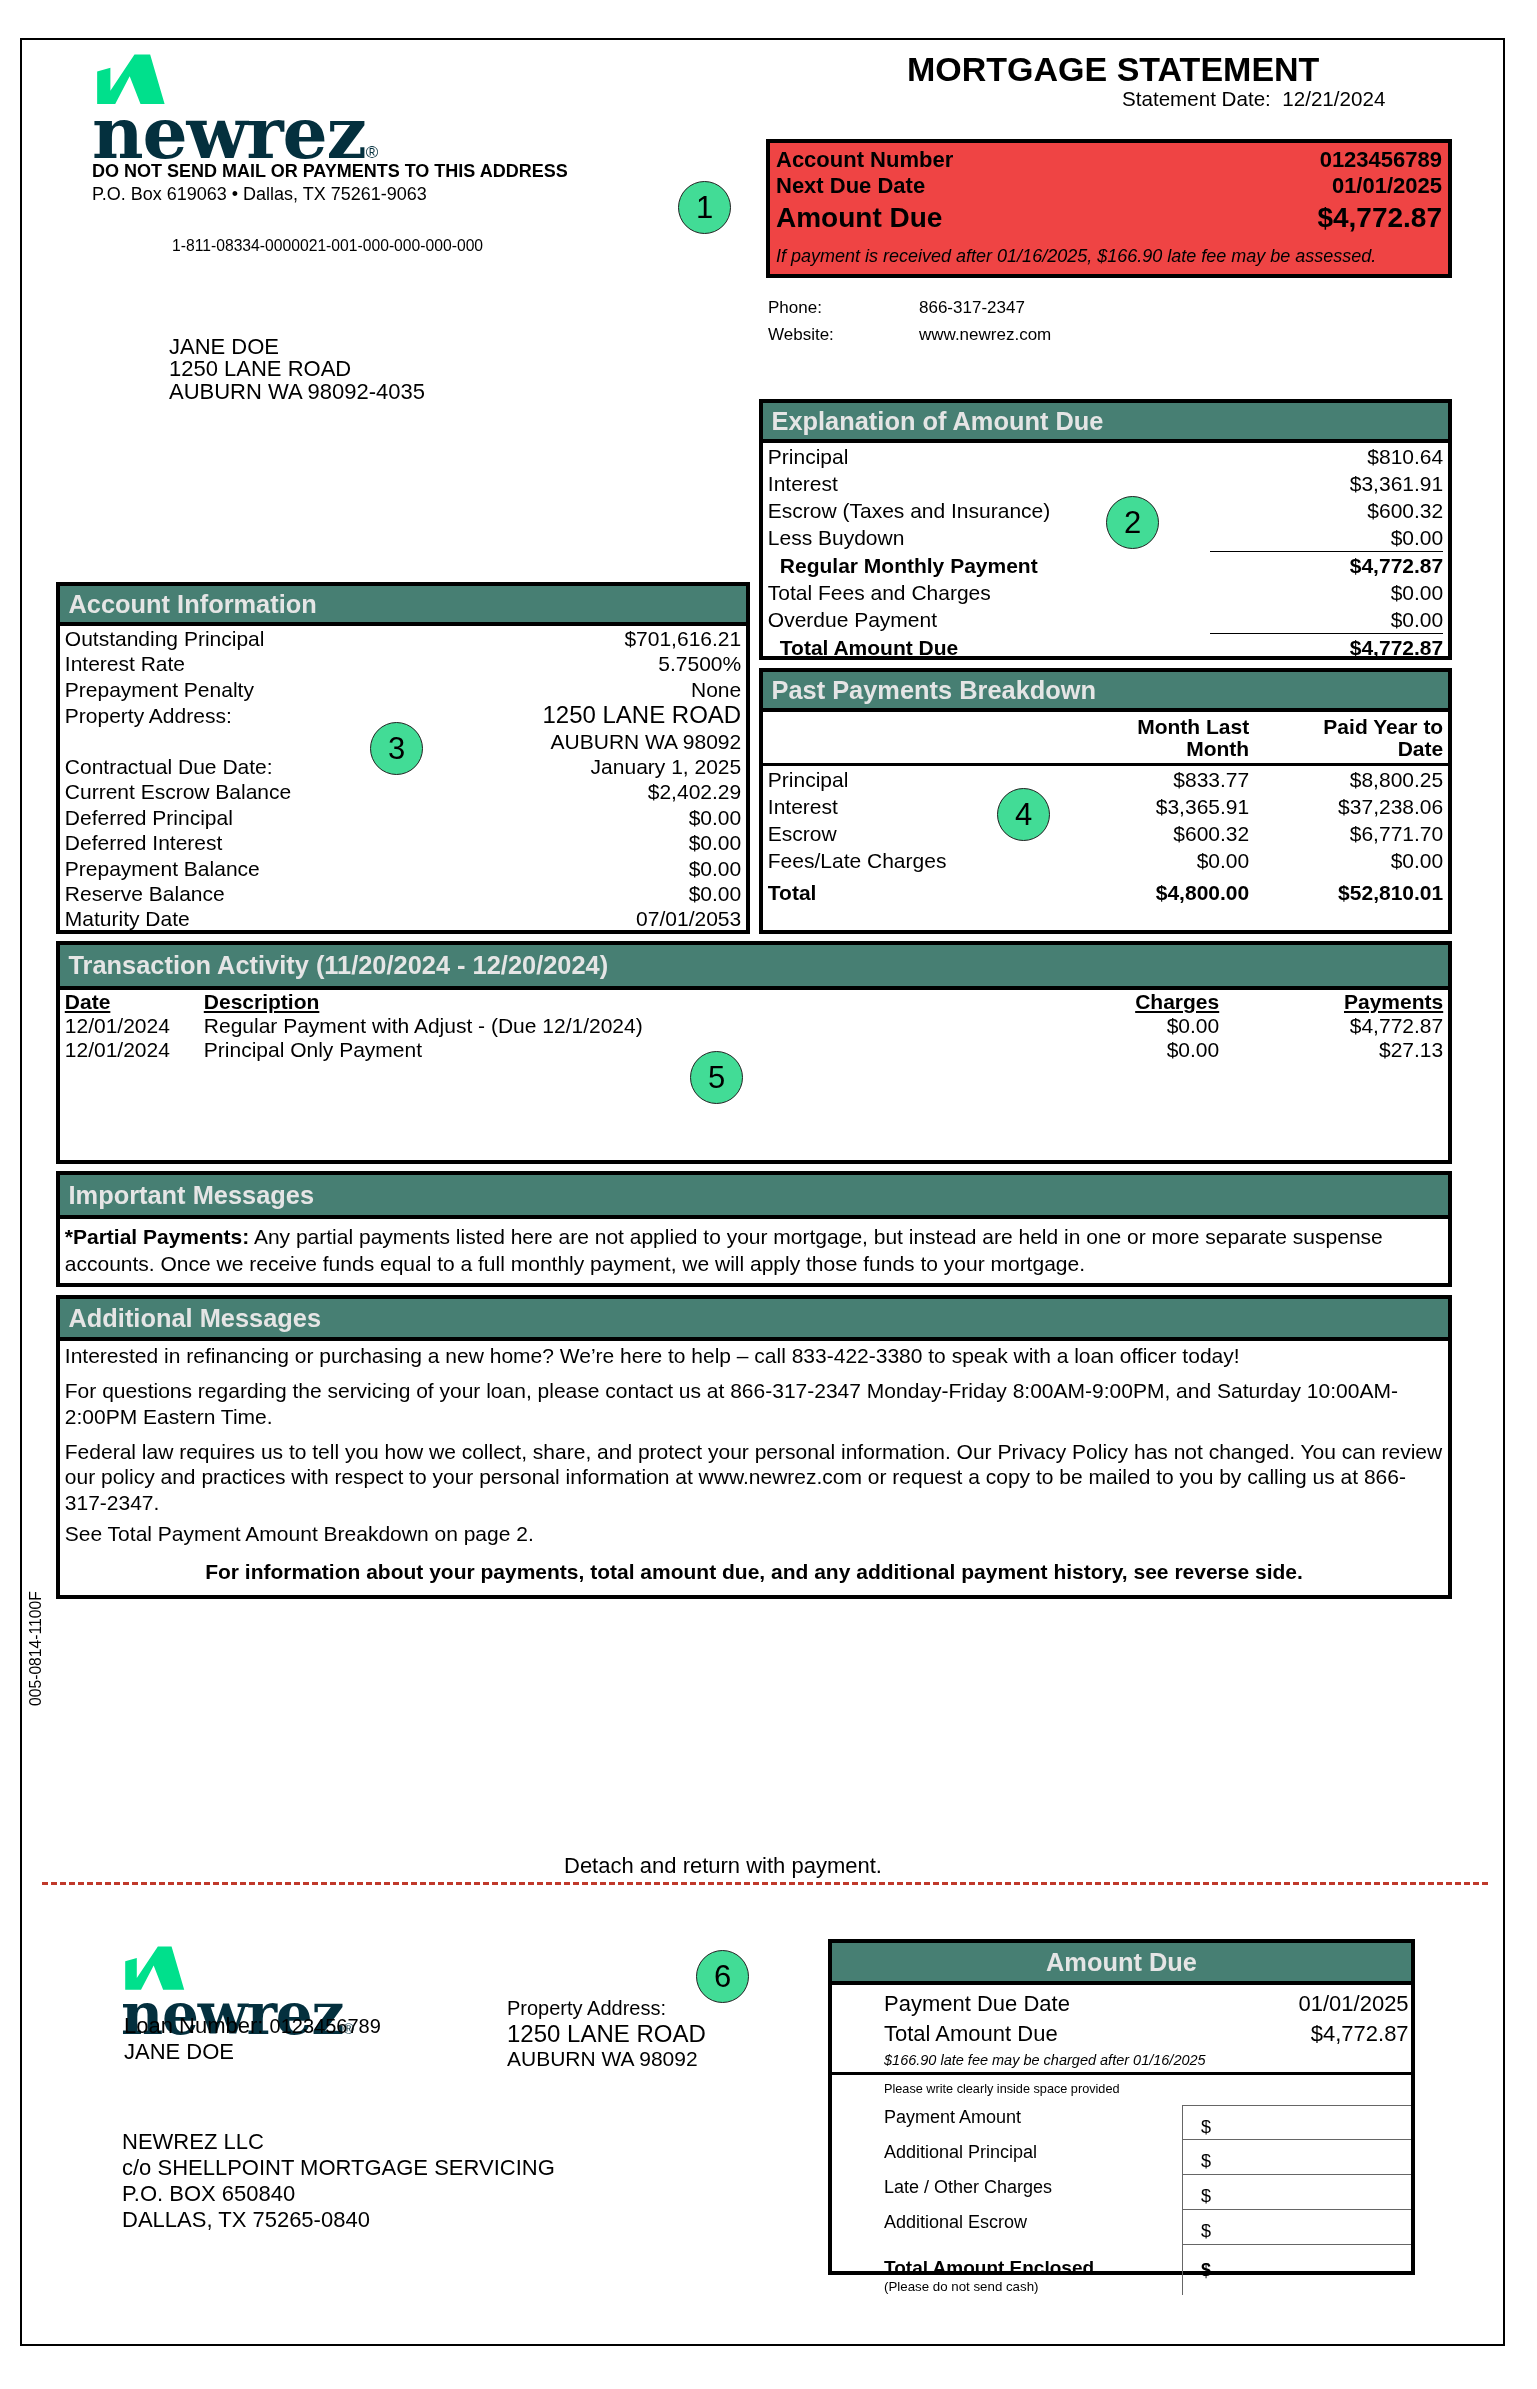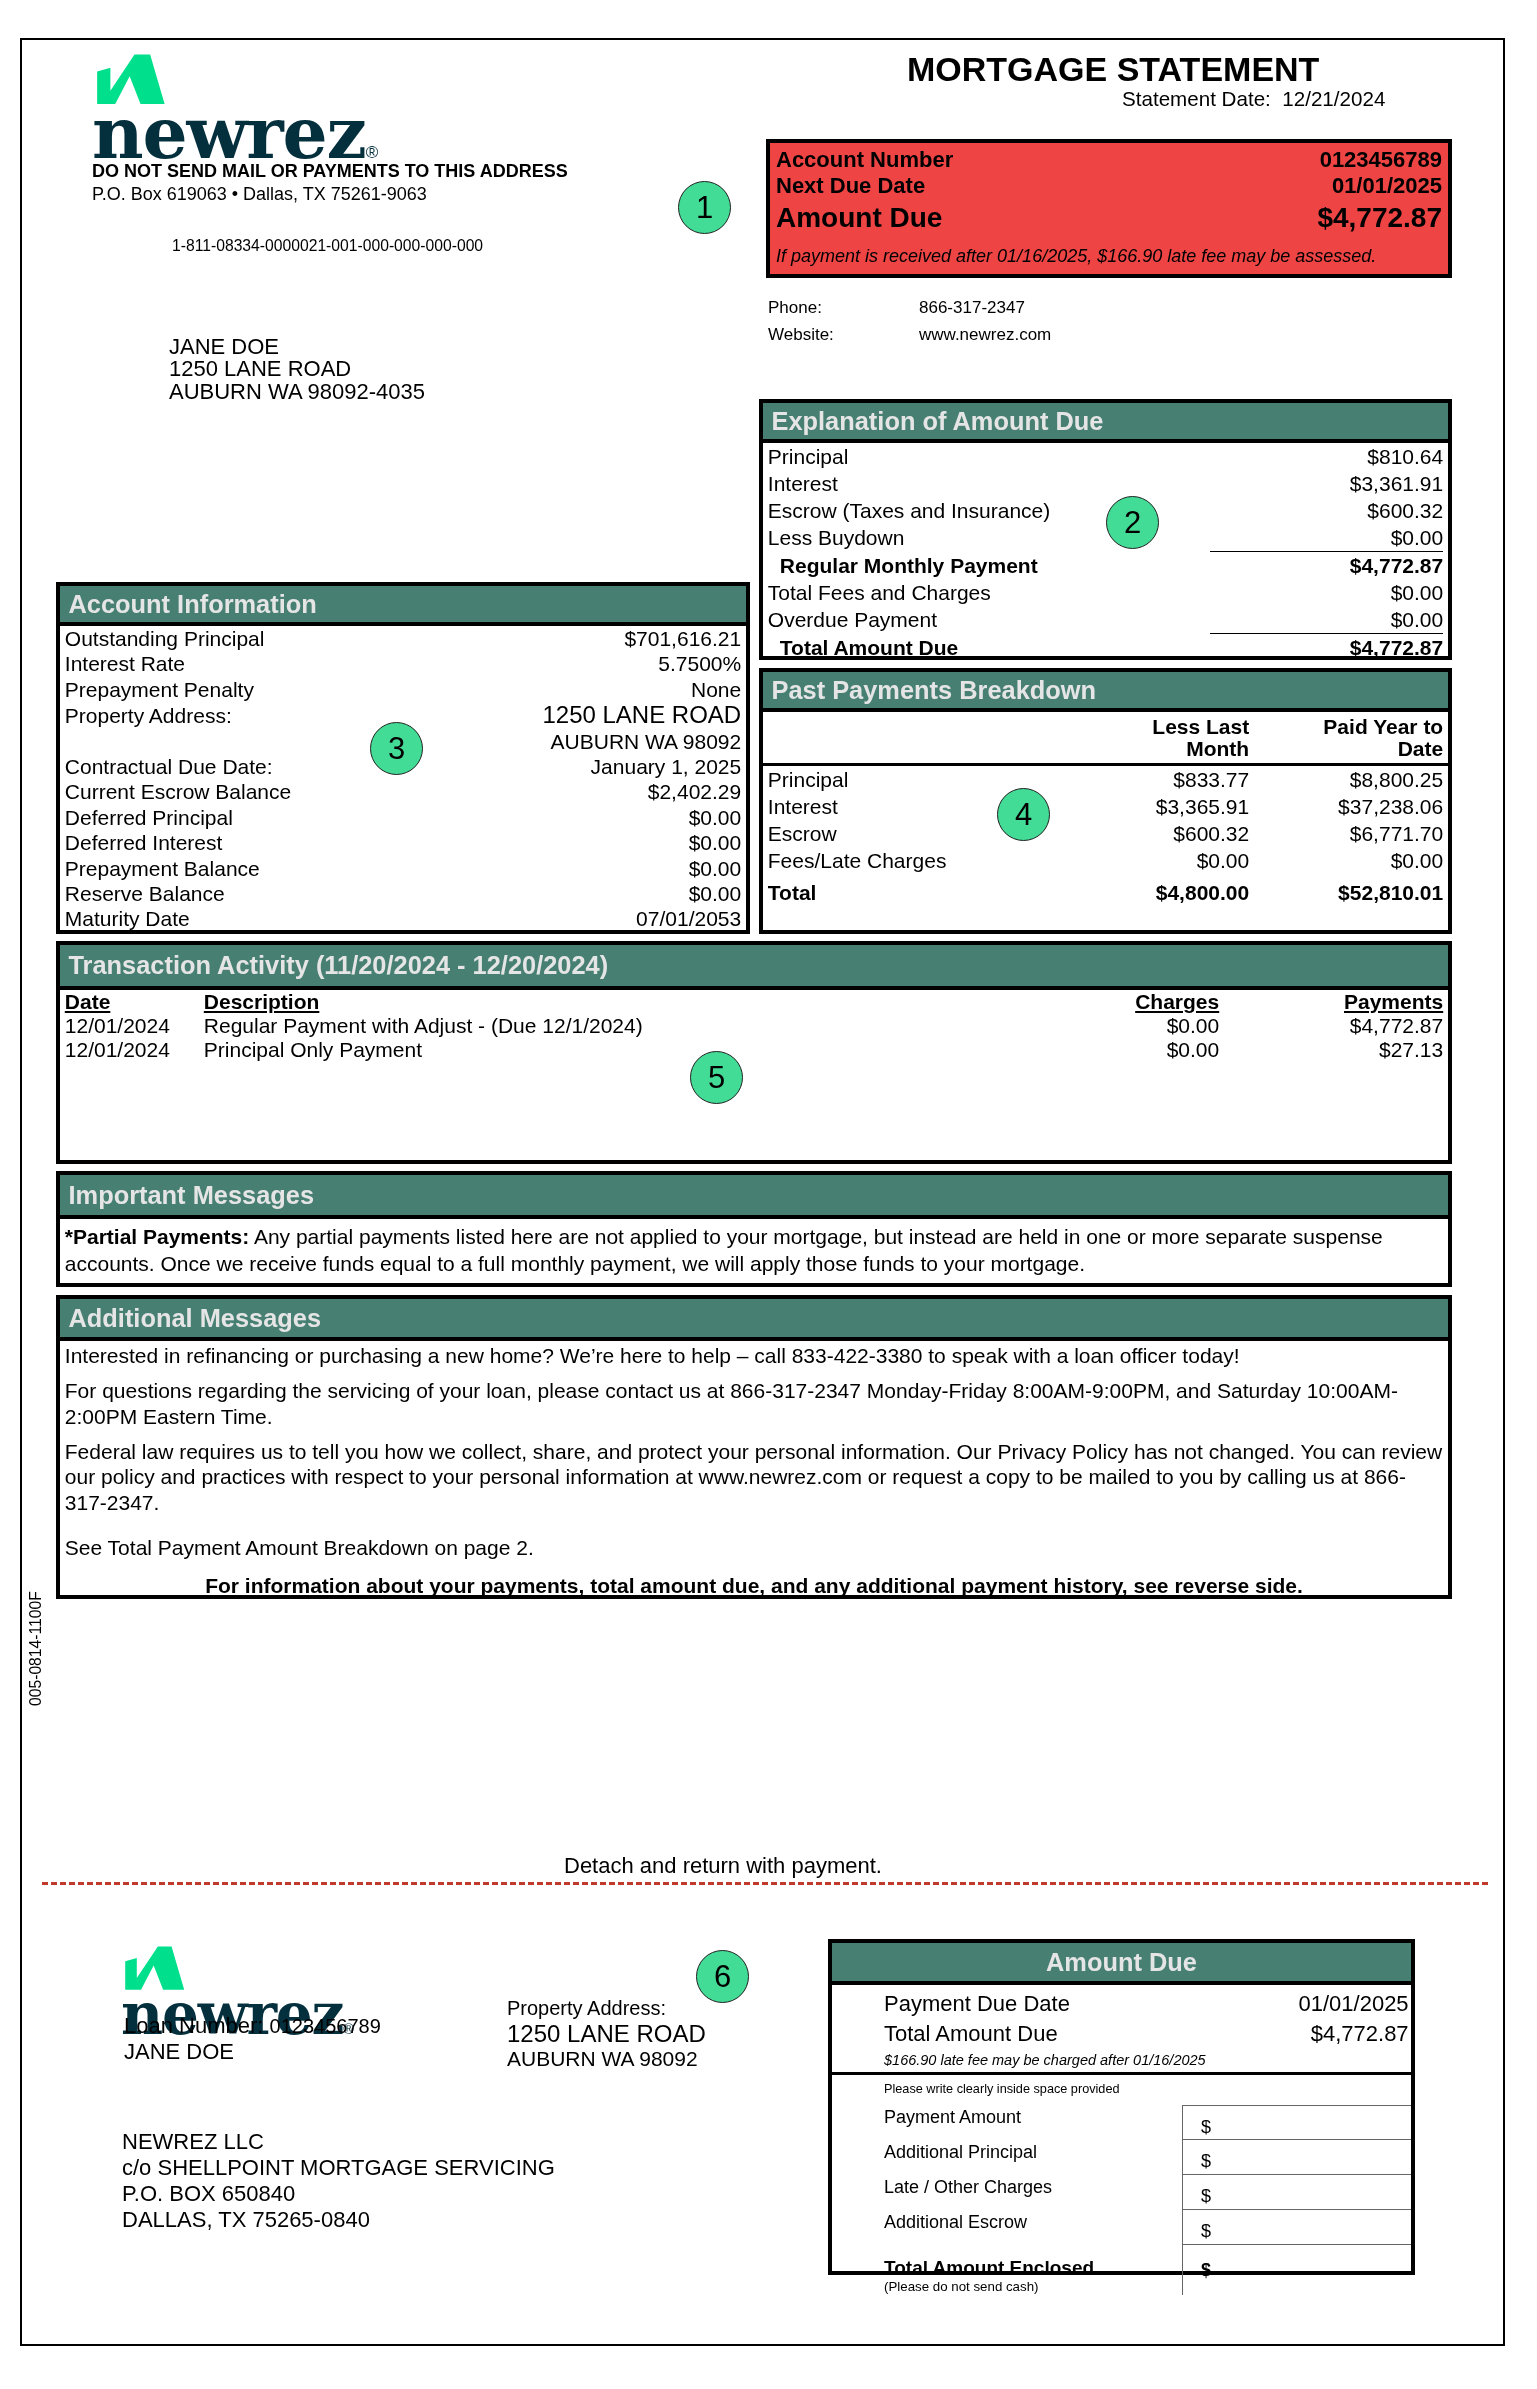--- a/index.html
+++ b/index.html
@@ -160,21 +160,21 @@
         <span>07/01/2053</span>
       </div>
   </div>
 </div>
 <div class="badge" style="left:370px;top:722px;">3</div>
 
 <div class="box" style="left:759px;top:668px;width:693px;height:266px;">
   <div class="hdr" style="height:40px;">Past Payments Breakdown</div>
   <div style="display:flex;justify-content:flex-end;font-size:21px;font-weight:bold;line-height:22.4px;padding:3.6px 4.8px 2.4px;border-bottom:3.6px solid #000;">
     <div class="right" style="width:181px;">
-        <div>Less Last</div>
+        <div>Month Last</div>
         <div>Month</div>
       </div>
     <div class="right" style="width:194px;">
         <div>Paid Year to</div>
         <div>Date</div>
       </div>
   </div>
   <div style="padding:0 4.8px;font-size:21px;line-height:27px;">
     <div style="display:flex;">
         <span style="flex:1">Principal</span>
@@ -233,21 +233,21 @@
 <div class="box" style="left:56px;top:1171px;width:1396px;height:116px;">
   <div class="hdr" style="height:44px;">Important Messages</div>
   <div style="padding:3.6px 4.8px;font-size:21px;line-height:27px;"><span class="b">*Partial Payments:</span><span> Any partial payments listed here are not applied to your mortgage, but instead are held in one or more separate suspense accounts. Once we receive funds equal to a full monthly payment, we will apply those funds to your mortgage.</span></div>
 </div>
 
 <div class="box" style="left:56px;top:1295px;width:1396px;height:304px;">
   <div class="hdr" style="height:42px;">Additional Messages</div>
   <div style="padding:2.4px 4.8px;font-size:21px;line-height:25.4px;">
     <div style="margin-bottom:9.7px;">Interested in refinancing or purchasing a new home? We’re here to help – call 833-422-3380 to speak with a loan officer today!</div>
     <div style="margin-bottom:9.7px;">For questions regarding the servicing of your loan, please contact us at 866-317-2347 Monday-Friday 8:00AM-9:00PM, and Saturday 10:00AM-2:00PM Eastern Time.</div>
-    <div style="margin-bottom:20px;">Federal law requires us to tell you how we collect, share, and protect your personal information. Our Privacy Policy has not changed. You can review our policy and practices with respect to your personal information at www.newrez.com or request a copy to be mailed to you by calling us at 866-317-2347.</div>
+    <div style="margin-bottom:6px;">Federal law requires us to tell you how we collect, share, and protect your personal information. Our Privacy Policy has not changed. You can review our policy and practices with respect to your personal information at www.newrez.com or request a copy to be mailed to you by calling us at 866-317-2347.</div>
     <div style="margin-bottom:12px;">See Total Payment Amount Breakdown on page 2.</div>
     <div class="b" style="text-align:center;">For information about your payments, total amount due, and any additional payment history, see reverse side.</div>
   </div>
 </div>
 
 <div class="abs" style="left:27px;top:1706px;font-size:15.7px;transform:rotate(-90deg);transform-origin:left top;white-space:nowrap;">005-0814-1100F</div>
 
 <div class="abs" style="left:564px;top:1853px;font-size:22px;">Detach and return with payment.</div>
 <div class="dash" style="top:1882px;"></div>
 

